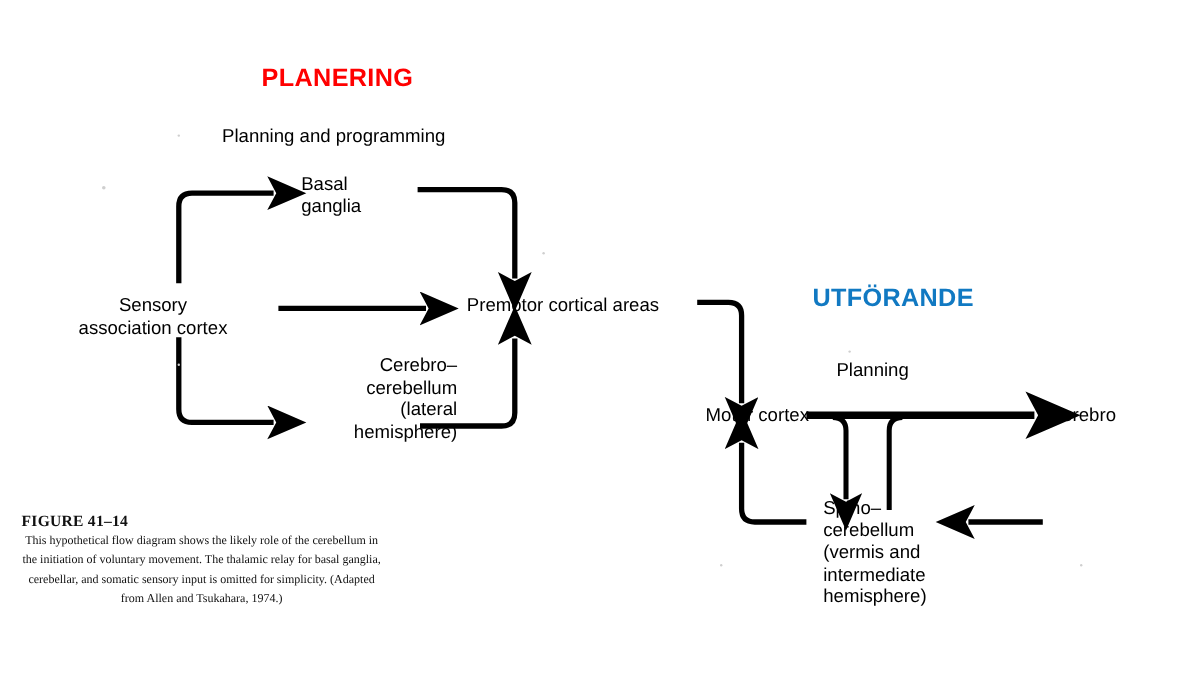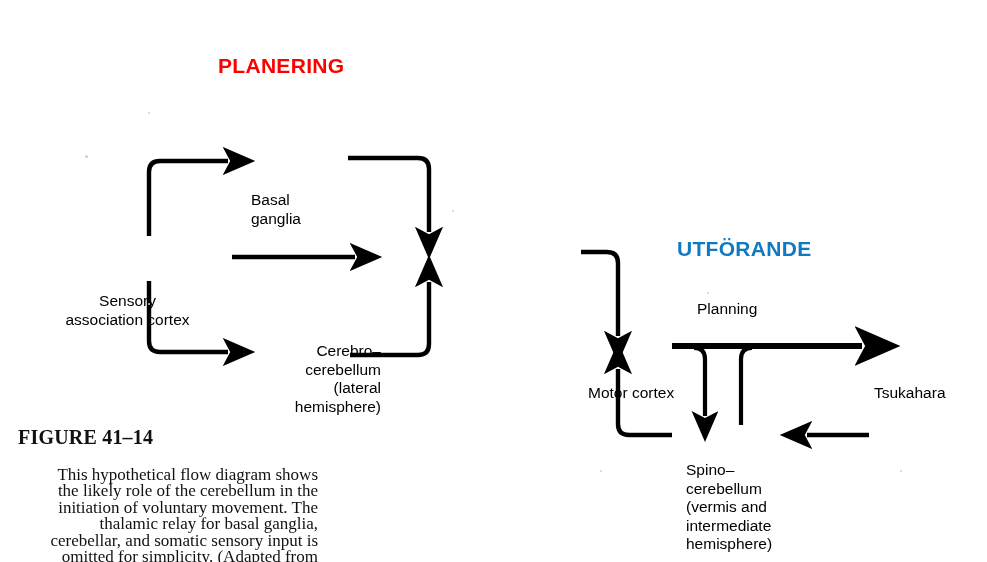--- a/index.html
+++ b/index.html
@@ -17,21 +17,20 @@
     position:absolute;left:0;top:0;width:987px;height:562px;
     pointer-events:none;
   }
   .node{
     position:absolute;
     font-family:"Liberation Sans", sans-serif;
     font-size:15.5px;
     line-height:18.5px;
     color:#000000;
     white-space:pre-line;
-    margin-top:46px;
   }
   .node.left{text-align:left;}
   .heading{
     position:absolute;
     font-family:"Liberation Sans", sans-serif;
     font-weight:bold;
     font-size:21px;
     letter-spacing:0.3px;
   }
   .sectionlabel{
@@ -42,31 +41,30 @@
   }
   .caption{
     position:absolute;
     left:18px;top:426px;
     width:300px;
     font-family:"Liberation Serif", serif;
     color:#111111;
   }
   .caption .figno{
     font-weight:bold;
-    font-size:20px;
+    font-size:13px;
     letter-spacing:0.2px;
     display:block;
-    margin-bottom:18px;
+    margin-bottom:1px;
   }
   .caption .body{
-    font-size:17px;
+    font-size:10px;
     line-height:16.4px;
     display:block;
-    text-align:right;
-    margin-left:24px;
+    text-align:center;
   }
   .speck{position:absolute;background:#cfcfcf;border-radius:50%;}
 </style>
 </head>
 <body>
 
 <div id="canvas">
 
   <svg class="arrows" viewBox="0 0 987 562">
     <defs>
@@ -98,44 +96,46 @@
       <path d="M672,435 L629,435 Q618,435 618,424 L618,369" marker-end="url(#ah)"></path>
 
       <path d="M869,435 L807,435" marker-end="url(#ah)"></path>
     </g>
   </svg>
 
   <div class="heading" style="left: 218px; top: 54px; color: rgb(255, 0, 0);">PLANERING</div>
 
   <div class="heading" style="left: 677px; top: 237px; color: rgb(17, 121, 194);">UTFÖRANDE</div>
 
+  <div class="sectionlabel" style="left:185px;top:105px;">Planning and programming</div>
 
   <div class="sectionlabel" style="left:697px;top:300px;">Planning</div>
 
   <div class="node left" style="left:25px;top:246px;width:205px;text-align:center;">Sensory
 association cortex</div>
 
   <div class="node left" style="left:251px;top:145px;width:120px;">Basal
 ganglia</div>
 
   <div class="node left" style="left:251px;top:296px;width:130px;text-align:right;">Cerebro–
 cerebellum
 (lateral
 hemisphere)</div>
 
+  <div class="node left" style="left:389px;top:246px;width:200px;">Premotor cortical areas</div>
 
   <div class="node left" style="left:588px;top:338px;width:115px;">Motor cortex</div>
 
   <div class="node left" style="left:686px;top:415px;width:135px;">Spino–
 cerebellum
 (vermis and
 intermediate
 hemisphere)</div>
 
-  <div class="node left" style="left:874px;top:338px;width:110px;">Tsukahara</div>
+  <div class="node left" style="left:874px;top:338px;width:110px;">Cerebro</div>
 
 
   <div class="caption">
     <span class="figno">FIGURE 41–14</span>
     <span class="body">This hypothetical flow diagram shows the likely role of the cerebellum in the initiation of voluntary movement. The thalamic relay for basal ganglia, cerebellar, and somatic sensory input is omitted for simplicity. (Adapted from Allen and Tsukahara, 1974.)</span>
   </div>
 
   <div class="speck" style="left:85px;top:155px;width:3px;height:3px;"></div>
   <div class="speck" style="left:148px;top:112px;width:2px;height:2px;"></div>
   <div class="speck" style="left:148px;top:303px;width:2px;height:2px;"></div>

